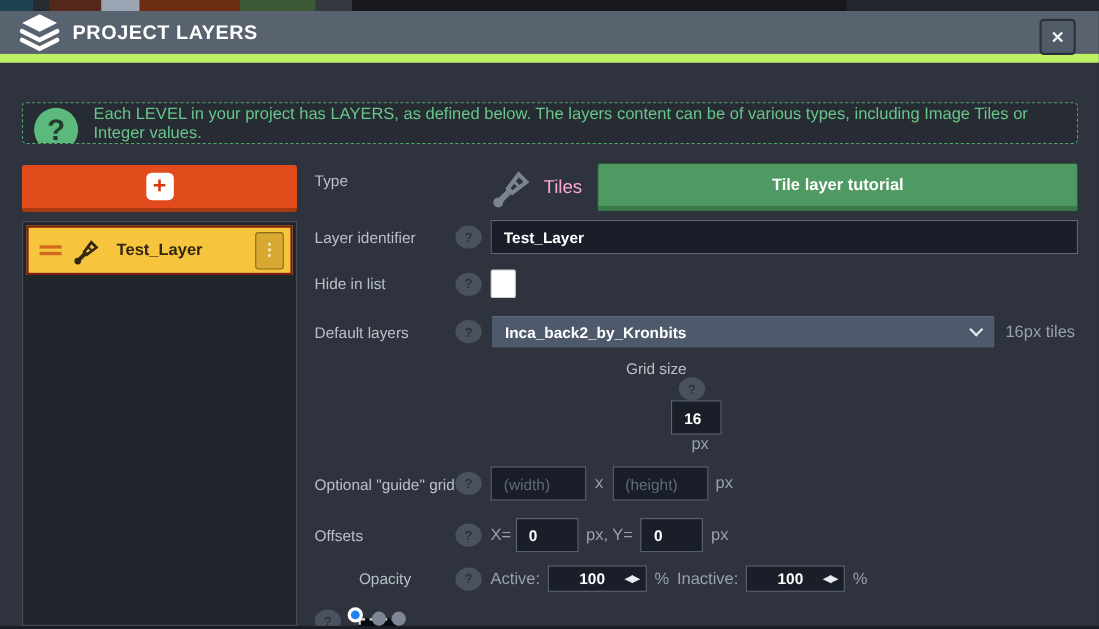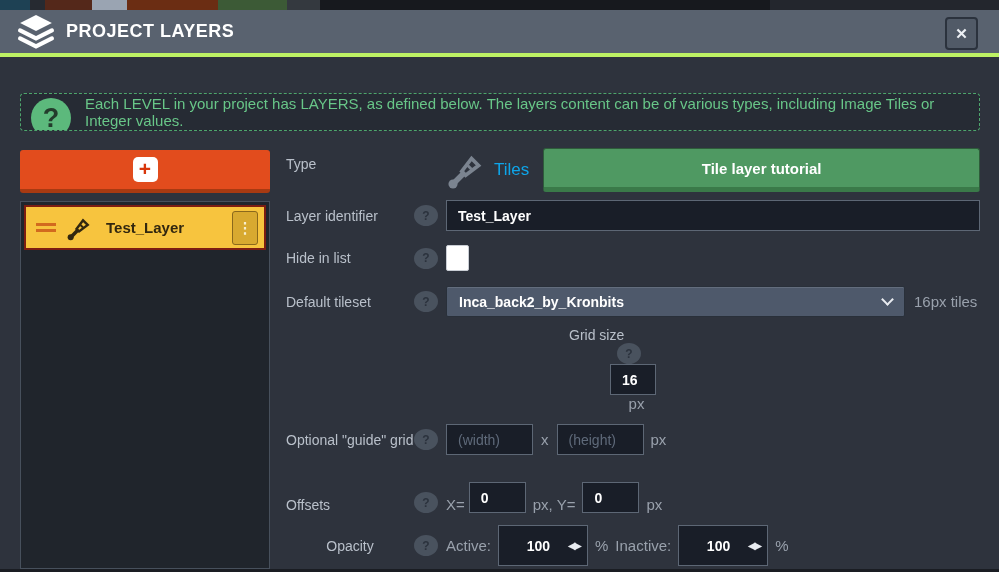--- a/index.html
+++ b/index.html
@@ -13,21 +13,21 @@
   .top-strip div { height:10px; }
   .seg1{width:30px;background:#1e4154}.seg2{width:15px;background:#262a31}
   .seg3{width:47px;background:#54281a}.seg4{width:35px;background:#9aa4b2}
   .seg5{width:91px;background:#6b2d13}.seg6{width:69px;background:#3c5a36}
   .seg7{width:33px;background:#34393f}.seg8{width:450px;background:#17191e}
   .seg9{flex:1;background:#23262d}
 
   
   .hdr {
     position:absolute; top:10px; left:0; width:999px; height:47px;
-    background:#59626f; border-bottom:4px solid #bef264;
+    background:#59626f; border-bottom:8px solid #bef264;
     display:flex; align-items:center; padding:0 16px;
   }
   .hdr-icon { width:40px; height:36px; flex:none; }
   .hdr-title { color:#fff; font-weight:bold; font-size:18px; letter-spacing:.5px; margin-left:10px; }
   .close-btn {
     position:absolute; right:21px; top:7px; width:33px; height:33px;
     background:#515a67; border:2px solid #2b323d; border-radius:4px;
     color:#eef1f5; font-weight:bold; font-size:15px;
     display:flex; align-items:center; justify-content:center; cursor:pointer;
   }
@@ -80,21 +80,21 @@
     background:#49525e; border-radius:50%；; border-radius:50%;
     color:#2b323d; font-size:12px; font-weight:bold;
     display:flex; align-items:center; justify-content:center; cursor:pointer;
   }
   .help-spacer { width:32px; flex:none; }
   .muted { color:#99a1ac; font-size:15px; }
 
   .row-type { margin-top:8px; height:44px; }
   .row-type .row-label { align-self:flex-start; padding-top:8px; }
   .tiles-brush { width:42px; height:42px; flex:none; }
-  .tiles-text { color:#0ea5e9; font-size:17px; margin-left:6px; }
+  .tiles-text { color:#f9a8d4; font-size:17px; margin-left:6px; }
   .tutorial-btn {
     flex:1; margin-left:14px; height:44px; background:#4f9962;
     border:1px solid #2e5c3a; border-bottom:5px solid #3a7a49; border-radius:3px;
     color:#fff; font-weight:bold; font-size:15px; cursor:pointer;
     display:flex; align-items:center; justify-content:center;
   }
 
   .txt-input {
     height:31px; background:#191e28; border:1px solid #5d6775; color:#fff;
     font-weight:bold; font-size:14px; font-family:"Liberation Sans",sans-serif;
@@ -116,27 +116,27 @@
           transform:rotate(45deg); margin-top:-5px; flex:none; }
   .tileset-note { margin-left:9px; }
 
   .row-grid { margin-top:10px;flex-direction:column; }
   .in-sm { width:46px; } .in-md { width:87px; } .in-xs { width:57px; }
   .unit { margin-left:7px; }
 
   .row-guide { margin-top:12px; }
   .guide-x { margin:0 8px; }
 
-  .row-offsets { margin-top:27px;align-items:flex-end; }
+  .row-offsets { margin-top:16px; }
   .off-label { margin-right:4px; }
   .off-mid { margin:0 7px; }
 
   .row-opacity { margin-top:12px;text-align:center; }
   .spin {
-    width:90px; height:41px; background:#191e28; border:1px solid #5d6775;
+    width:90px; height:24px; background:#191e28; border:1px solid #5d6775;
     display:flex; align-items:center; margin-left:7px; cursor:pointer;
   }
   .spin-val { flex:1; color:#fff; font-weight:bold; font-size:14px; padding-left:10px; }
   .spin-arrows { color:#e8ebf0; font-size:10px; letter-spacing:-1px; padding-right:6px; }
   .pct { margin-left:7px; } .inact { margin-left:7px; }
 
   .row-pivot { margin-top:16px; align-items:flex-start; }
   .row-pivot .row-label { padding-top:3px; }
   .pivot { position:relative; width:52px; height:52px; }
   .pivot-bg { position:absolute; left:8px; top:8px; width:36px; height:36px;
@@ -225,21 +225,21 @@
     <input class="txt-input" value="Test_Layer" style="">
   </div>
 
   <div class="row row-hide">
     <div class="row-label">Hide in list</div>
     <div class="help">?</div>
     <div class="checkbox"></div>
   </div>
 
   <div class="row row-tileset">
-    <div class="row-label">Default tileset</div>
+    <div class="row-label">Default layers</div>
     <div class="help">?</div>
     <div class="select">
       <span class="select-value">Inca_back2_by_Kronbits</span>
       <span class="chev"></span>
     </div>
     <span class="muted tileset-note">16px tiles</span>
   </div>
 
   <div class="row row-grid">
     <div class="row-label">Grid size</div>

